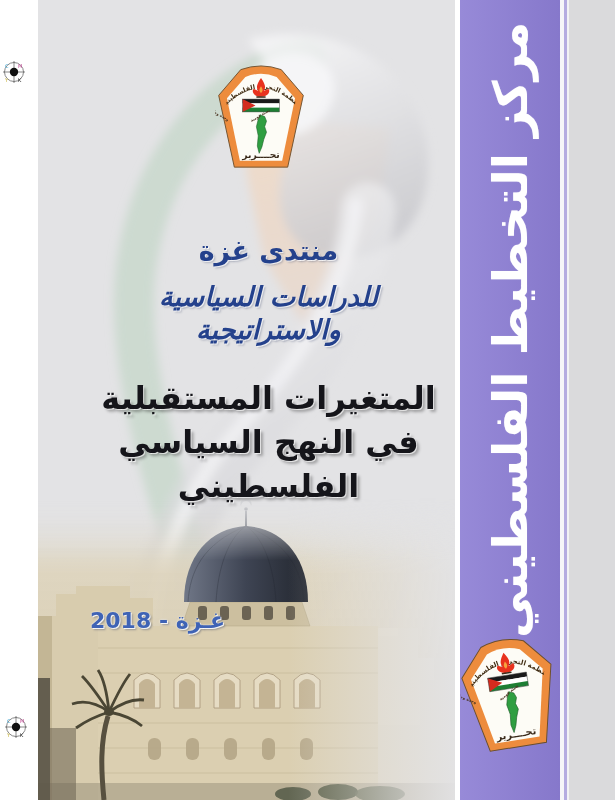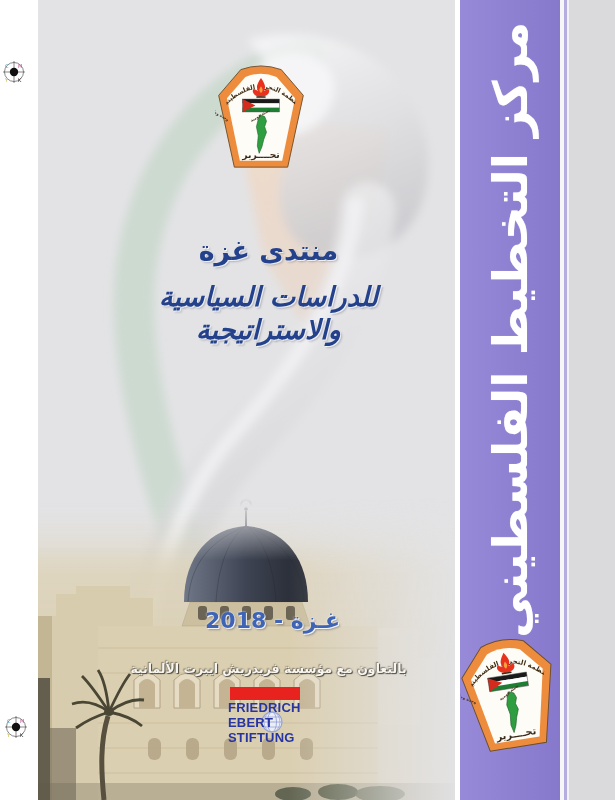--- a/index.html
+++ b/index.html
@@ -10,21 +10,21 @@
   #cover-page{left:38px;top:0;width:417px;height:800px;background:#e3e3e5;}
   .text-col{position:absolute;left:44px;right:0;text-align:center;direction:rtl;}
   #forum-heading{top:190px;color:#24418c;font-weight:bold;margin-top:44px;}
   #forum-heading .f-line{font-size:27px;line-height:33px;
       text-shadow:1px 1px 0 rgba(255,255,255,.75), 2px 2px 2px rgba(40,50,90,.25);}
   #forum-heading .gap1{margin-bottom:13px;}
   #forum-heading .gap2{margin-bottom:21px;font-style:italic;}
   #main-title{top:376px;color:#15151a;font-weight:bold;}
   #main-title .t-line{font-size:32px;line-height:44px;
       text-shadow:1px 1px 0 rgba(255,255,255,.65), 3px 3px 3px rgba(0,0,0,.28);}
-  #edition-line{top:608px;left:52px;right:0;position:absolute;text-align:center;direction:rtl;
+  #edition-line{top:608px;left:52px;right:0;position:absolute;text-align:left;direction:rtl;
       color:#3f63b5;font-size:22px;font-weight:bold;
       text-shadow:0 0 2px rgba(255,255,255,.95),1px 1px 0 rgba(255,255,255,.85),2px 2px 2px rgba(30,40,80,.35);}
   #cooperation-line{top:661px;color:#f7f5ef;font-size:12.5px;font-weight:bold;
       text-shadow:1px 1px 1px #4e4a40, -1px -1px 1px rgba(78,74,64,.5), 0 0 2px rgba(78,74,64,.6);}
   
   #fes-logo{left:190px;top:687px;width:110px;height:62px;}
   #fes-red-bar{left:2px;top:0;width:70px;height:13px;background:#e8231f;}
   #fes-text{left:0;top:13px;color:#2735a3;font-weight:bold;font-size:13px;line-height:15px;
       font-family:"Liberation Sans","DejaVu Sans",sans-serif;letter-spacing:.2px;position:absolute;z-index:2;}
   #fes-globe{left:33px;top:24px;z-index:1;}
@@ -222,41 +222,28 @@
 
   <svg class="abs" style="left:177px;top:64px" width="92" height="106" viewBox="0 0 100 115">
     <use href="#plo-emblem" width="100" height="115"></use>
   </svg>
 
   <div class="text-col" id="forum-heading">
     <div class="f-line gap1">منتدى غزة</div>
     <div class="f-line gap2">للدراسات السياسية والاستراتيجية</div>
   </div>
 
+  <div class="text-col" id="main-title">
+    <div class="t-line">المتغيرات المستقبلية</div>
+    <div class="t-line">في النهج السياسي الفلسطيني</div>
+  </div>
 
   <div id="edition-line">غـزة - 2018</div>
 
-  <div class="text-col" id="cooperation-line">بالتعاون مع مؤسسة فريدريش ايبرت الألمانية</div>
-
-  <div class="abs" id="fes-logo">
-    <div class="abs" id="fes-red-bar"></div>
-    <svg class="abs" id="fes-globe" width="22" height="22" viewBox="0 0 22 22">
-      <circle cx="11" cy="11" r="10" fill="#eceef6" stroke="#97a3d6" stroke-width="1.2"></circle>
-      <ellipse cx="11" cy="11" rx="4.5" ry="10" fill="none" stroke="#97a3d6" stroke-width="0.9"></ellipse>
-      <ellipse cx="11" cy="11" rx="8" ry="10" fill="none" stroke="#97a3d6" stroke-width="0.7"></ellipse>
-      <line x1="1" y1="11" x2="21" y2="11" stroke="#97a3d6" stroke-width="0.9"></line>
-      <line x1="2.5" y1="6" x2="19.5" y2="6" stroke="#97a3d6" stroke-width="0.8"></line>
-      <line x1="2.5" y1="16" x2="19.5" y2="16" stroke="#97a3d6" stroke-width="0.8"></line>
-    </svg>
-    <div id="fes-text">
-      <div>FRIEDRICH</div>
-      <div>EBERT</div>
-      <div>STIFTUNG</div>
-    </div>
-  </div>
+
 </div>
 
 <div class="abs" id="spine-band">
   <div id="spine-title">مركز التخطيط الفلسطيني</div>
   <div class="abs" id="spine-emblem-wrap">
     <svg width="98" height="116" viewBox="0 0 100 115">
       <use href="#plo-emblem" width="100" height="115"></use>
     </svg>
   </div>
 </div>

